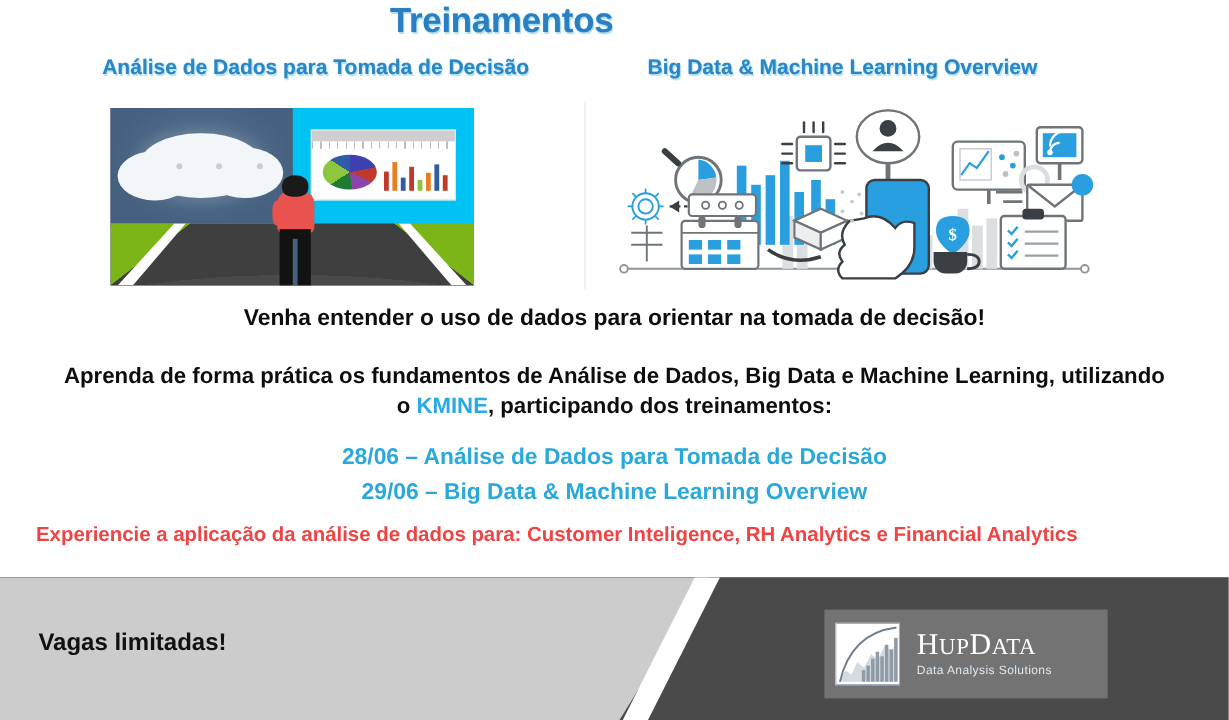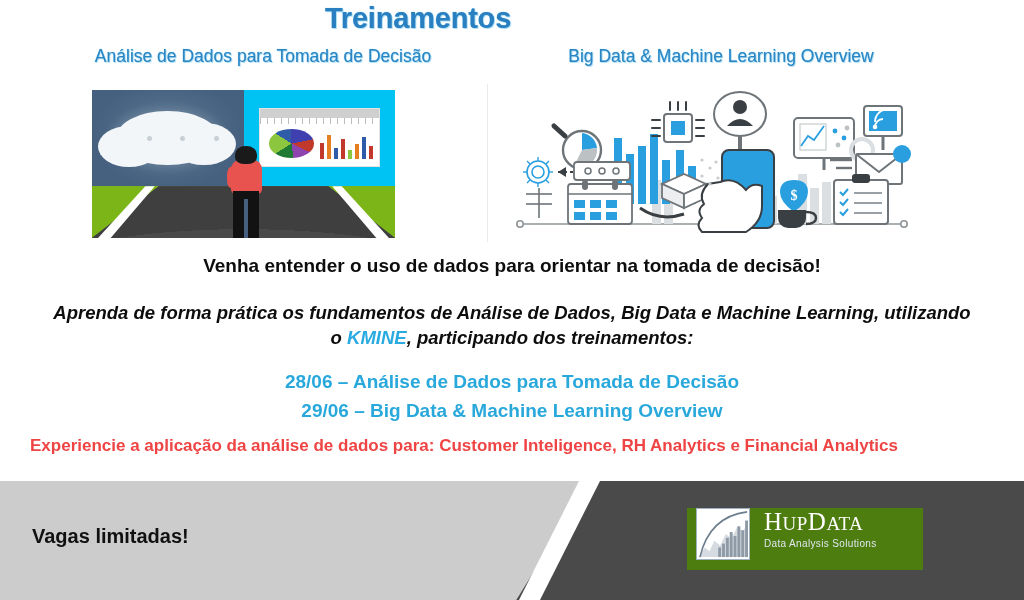--- a/index.html
+++ b/index.html
@@ -26,28 +26,28 @@
     font-size: 29px;
     font-weight: bold;
     letter-spacing: -0.2px;
     color: #2a7fc1;
     text-shadow: 0 0 1px #6fc4e8, 1px 1px 0 rgba(120,200,235,.55);
   }
 
   .col-title {
     position: absolute;
     font-size: 17.5px;
-    font-weight: normal;
+    font-weight: bold;
     line-height: 21px;
     text-align: center;
     color: #2c86c4;
     text-shadow: 0 0 1px #76c6ea, 1px 1px 0 rgba(125,202,236,.5);
   }
   #title-left  { left: 32px;  top: 46px; width: 462px; }
-  #title-right { left: 495px; top: 46px; width: 452px; }
+  #title-right { left: 476px; top: 46px; width: 452px; }
 
   
   #column-divider {
     position: absolute;
     left: 487px; top: 84px;
     width: 1px; height: 158px;
     background: #eaeaea;
   }
 
   
@@ -159,21 +159,21 @@
     text-align: center;
     font-weight: bold;
     color: #0d0d0d;
   }
   #lead-line {
     left: 0; top: 255px; width: 1024px;
     font-size: 19px;
   }
   #para-line {
     left: 52px; top: 300px; width: 920px;
-    font-size: 18.5px; line-height: 25px; font-style: italic;
+    font-size: 18.5px; line-height: 25px;
   }
   .kmine { color: #29abe2; }
 
   .date-line {
     position: absolute; left: 0; width: 1024px; text-align: center;
     font-size: 19px; font-weight: bold; color: #29a8dc;
   }
   #date-1 { top: 371px; }
   #date-2 { top: 400px; }
 
@@ -199,23 +199,23 @@
     clip-path: polygon(96.5% 0, 100% 0, 90% 100%, 86.5% 100%);
   }
   #vagas-text {
     position: absolute; left: 32px; top: 525px;
     font-size: 20px; font-weight: bold; color: #111111; text-align: right;
   }
 
   
   #hupdata-logo {
     position: absolute; left: 687px; top: 508px;
-    width: 236px; height: 62px;
-    background: #4d7c0f;
-    display: flex; align-items: flex-start;
+    width: 236px; height: 74px;
+    background: #737373;
+    display: flex; align-items: center;
   }
   #logo-mark {
     width: 54px; height: 52px; margin-left: 9px;
     background: #ffffff; border: 1px solid #9fb2c4; box-sizing: border-box;
     position: relative; overflow: hidden; flex: none;
   }
   #logo-mark svg { position: absolute; left: 0; top: 0; width: 100%; height: 100%; }
   #logo-text { margin-left: 14px; }
   #logo-name {
     font-family: "Liberation Serif", serif;

